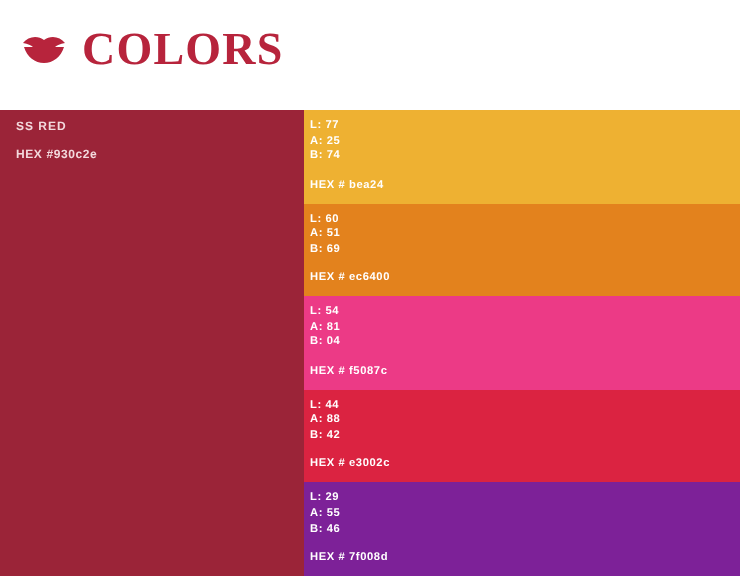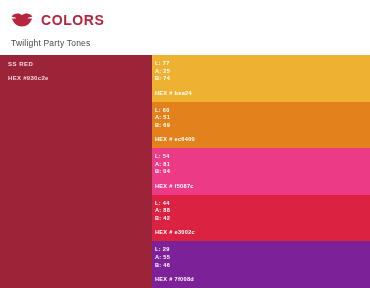--- a/index.html
+++ b/index.html
@@ -36,26 +36,27 @@
     display: flex;
     align-items: center;
     gap: 8px;
   }
   .lips-icon {
     width: 22px;
     height: 14px;
     display: block;
   }
   .brand-title {
-    font-size: 14px;
+    font-size: 23px;
     font-weight: bold;
     letter-spacing: 0.6px;
     color: #b7243c;
     line-height: 1;
     white-space: nowrap;
+    font-family: Liberation Serif, serif;
   }
   .subtitle {
     position: absolute;
     left: 11px;
     top: 38px;
     font-size: 8.5px;
     color: #4a4a4a;
     letter-spacing: 0.2px;
     white-space: nowrap;
   }
@@ -135,21 +136,20 @@
 
   <div class="header">
     <div class="brand-row">
       <span>
         <svg class="lips-icon" viewBox="0 0 44 28" xmlns="http://www.w3.org/2000/svg">
           <path d="M22 4 C16 -1 6 0 1 7 C6 8 9 9 11 11 C8 11 5 11 2 11 C5 21 13 27 22 27 C31 27 39 21 42 11 C39 11 36 11 33 11 C35 9 38 8 43 7 C38 0 28 -1 22 4 Z" fill="#b7243c"></path>
         </svg>
       </span>
       <span class="brand-title" style="color: rgb(183, 36, 60);">COLORS</span>
     </div>
-    <div class="subtitle">Twilight Party Tones</div>
   </div>
 
   <div class="content">
 
     <div class="sidebar" style="background: rgb(155, 36, 56);">
       <div class="sidebar-name">SS RED</div>
       <div class="sidebar-hex">HEX #930c2e</div>
     </div>
 
     <div class="swatches">

